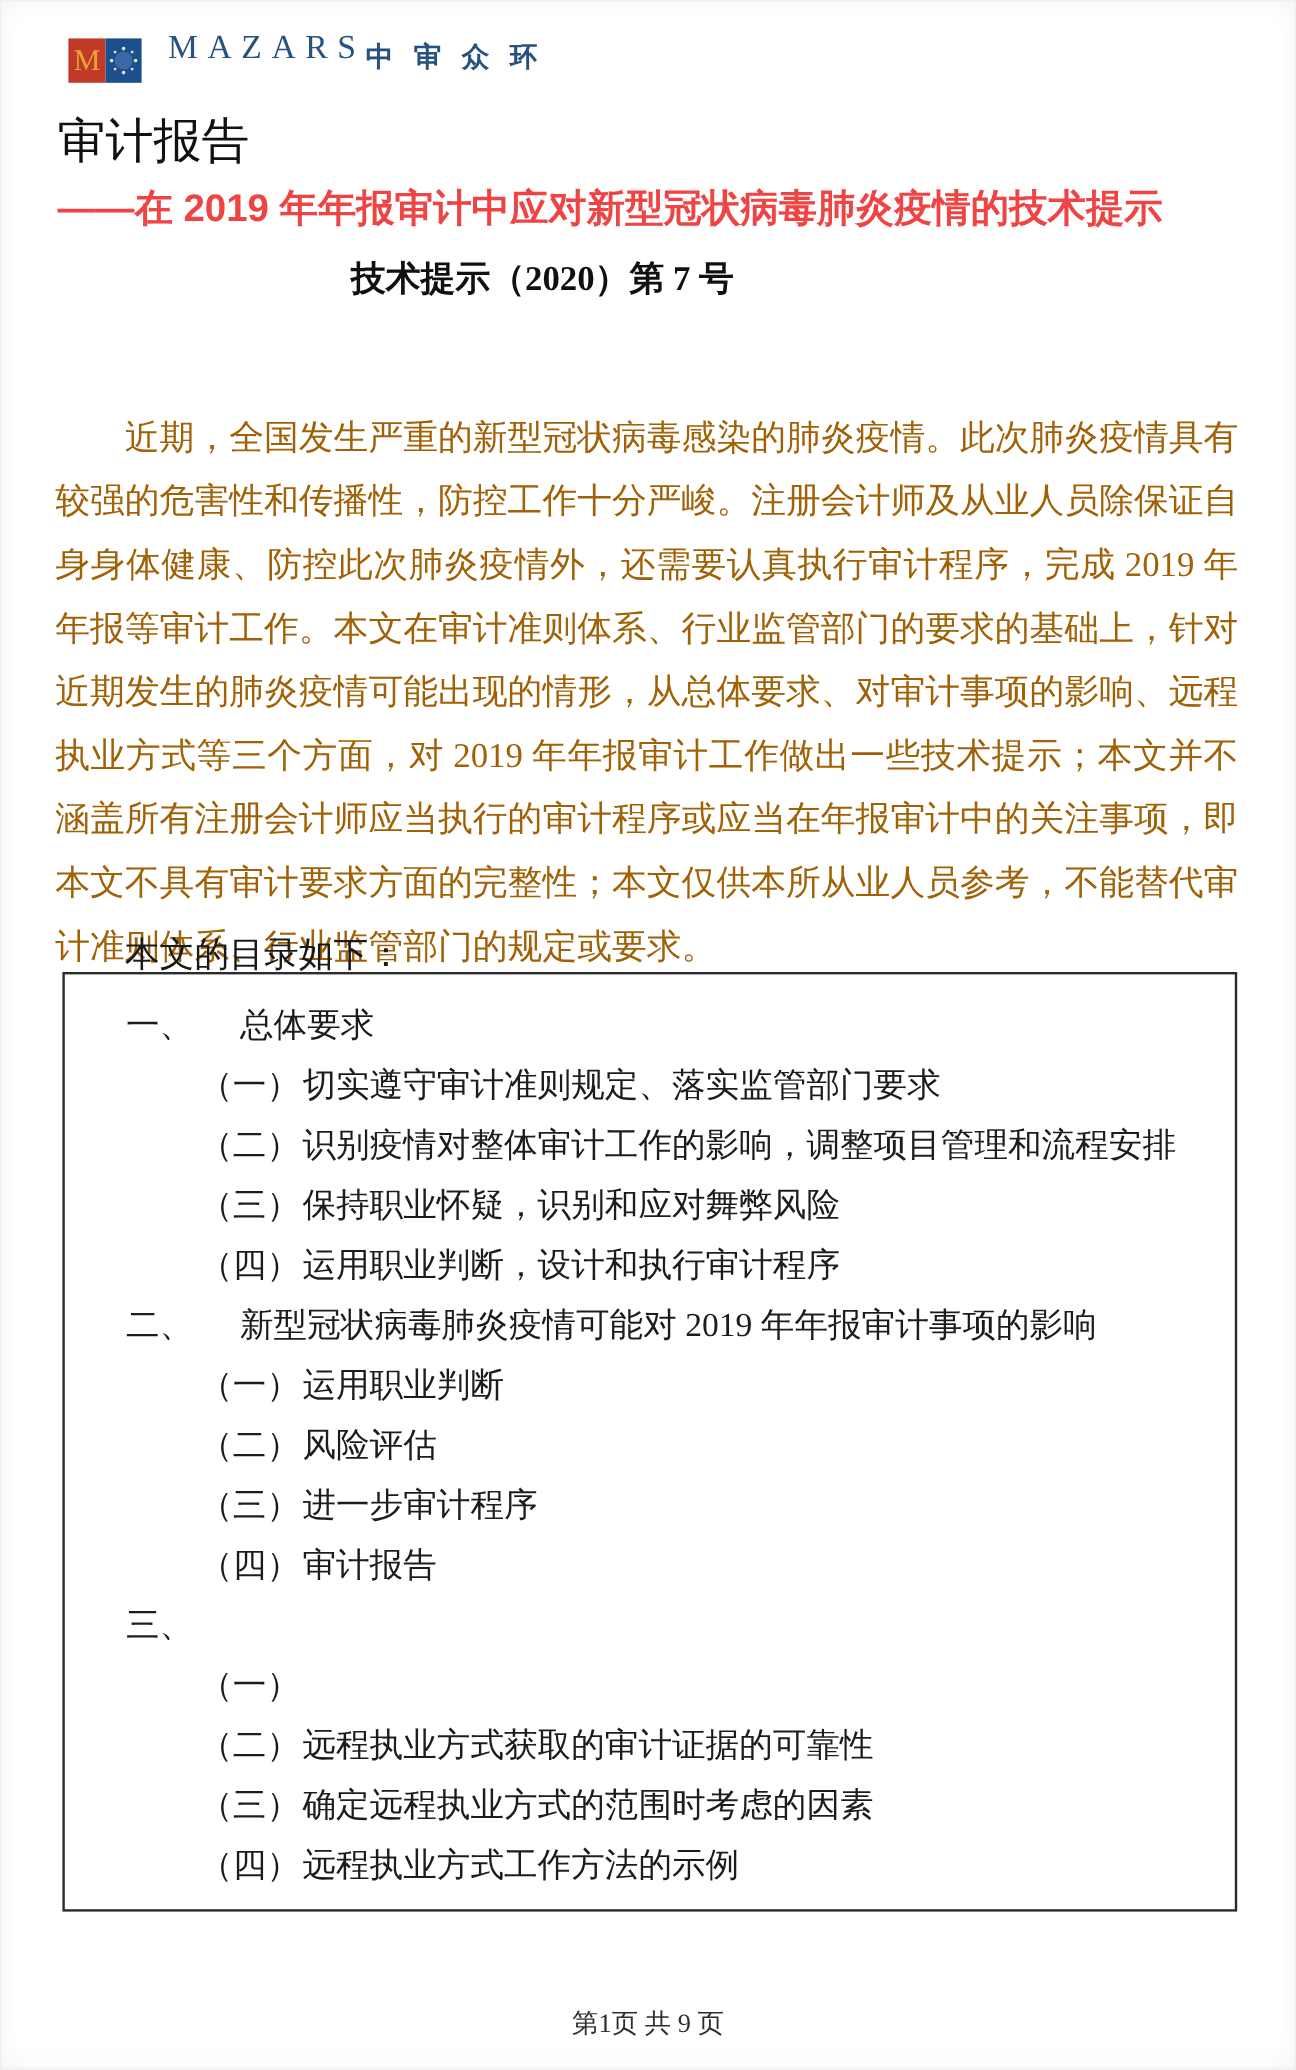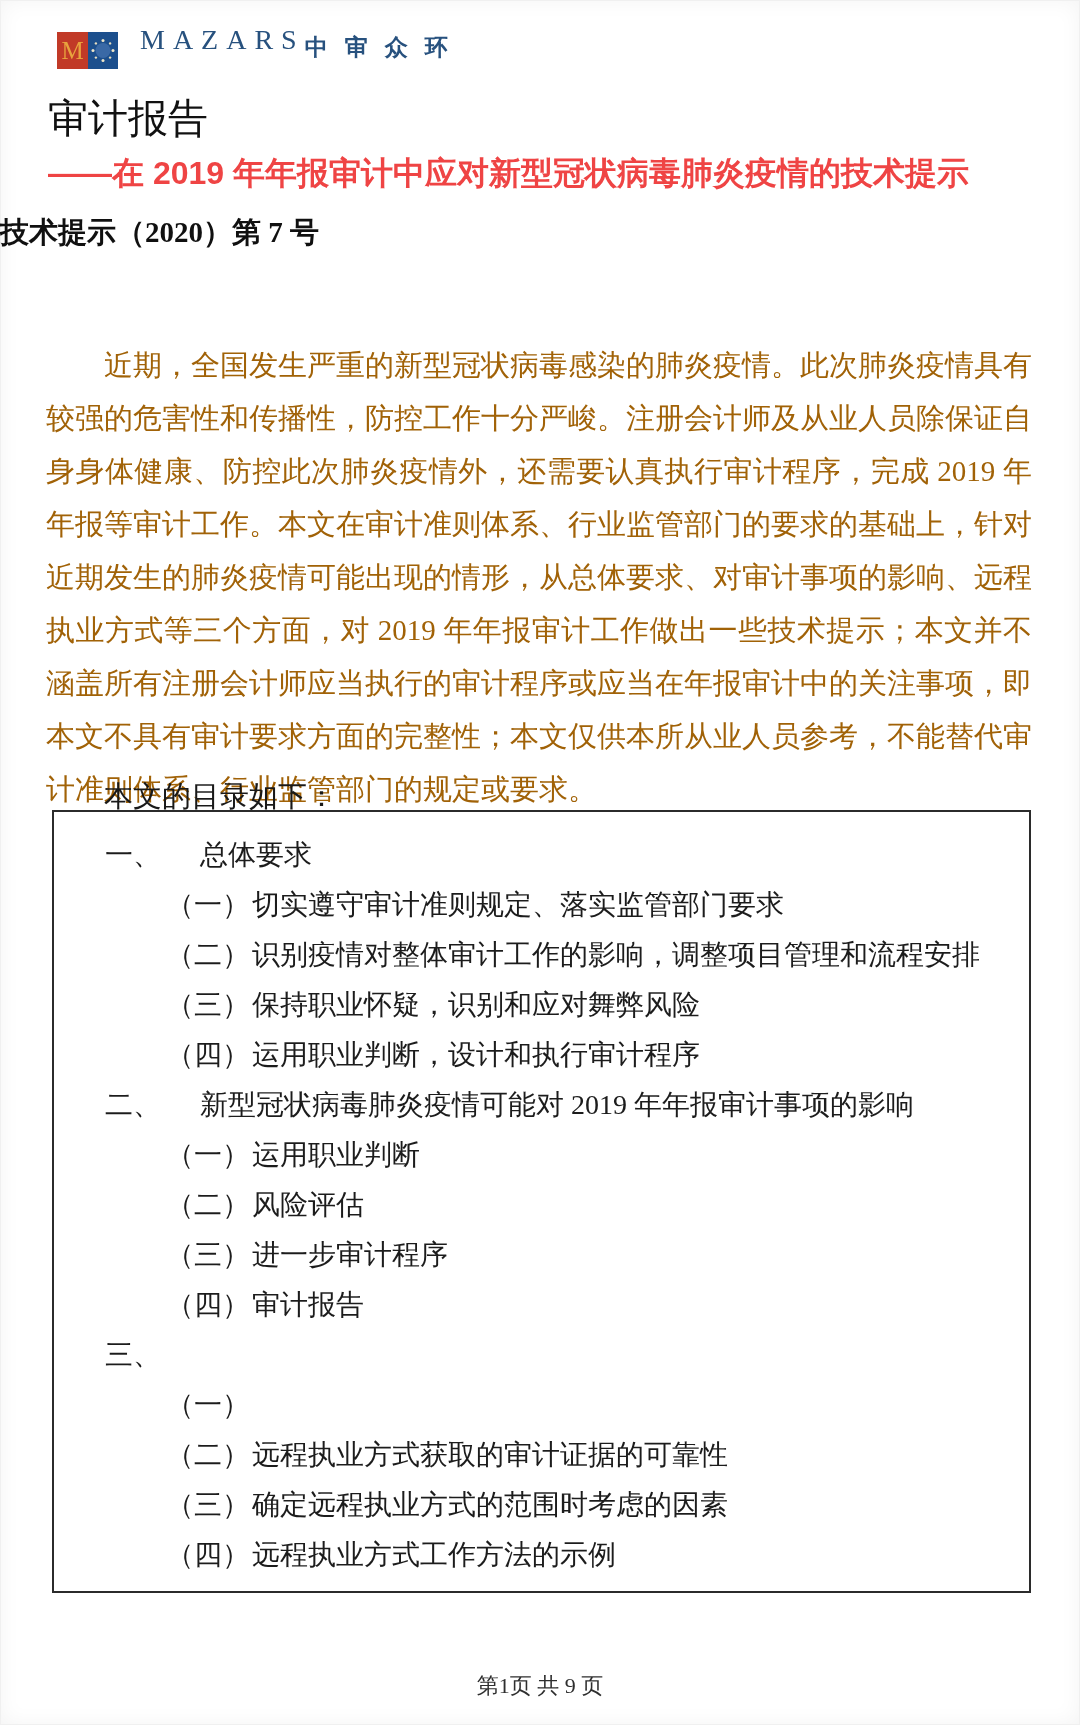--- a/index.html
+++ b/index.html
@@ -35,21 +35,21 @@
     position:absolute; left:48px; top:94px; color:#111;
     font-family:"Liberation Sans","DejaVu Sans",sans-serif;
     font-size:40px; font-weight:500; line-height:1.2;
   }
   .doc-subtitle {
     position:absolute; left:48px; top:151px; width:1000px; color:#ef4444;
     font-family:"Liberation Sans","DejaVu Sans",sans-serif;
     font-size:32px; font-weight:700; line-height:1.4; white-space:nowrap;
   }
   .doc-number {
-    position:absolute; left:0; top:213px; width:904px; text-align:left;
+    position:absolute; left:0; top:213px; width:904px; text-align:center;
     font-size:29px; font-weight:700; color:#101010;
   }
 
   
   .body-para {
     position:absolute; left:46px; top:339px; width:986px;
     font-size:29px; line-height:53px; text-align:justify; text-indent:2em; color:#a16207;
   }
   .toc-intro {
     position:absolute; left:46px; top:770px; width:986px;

